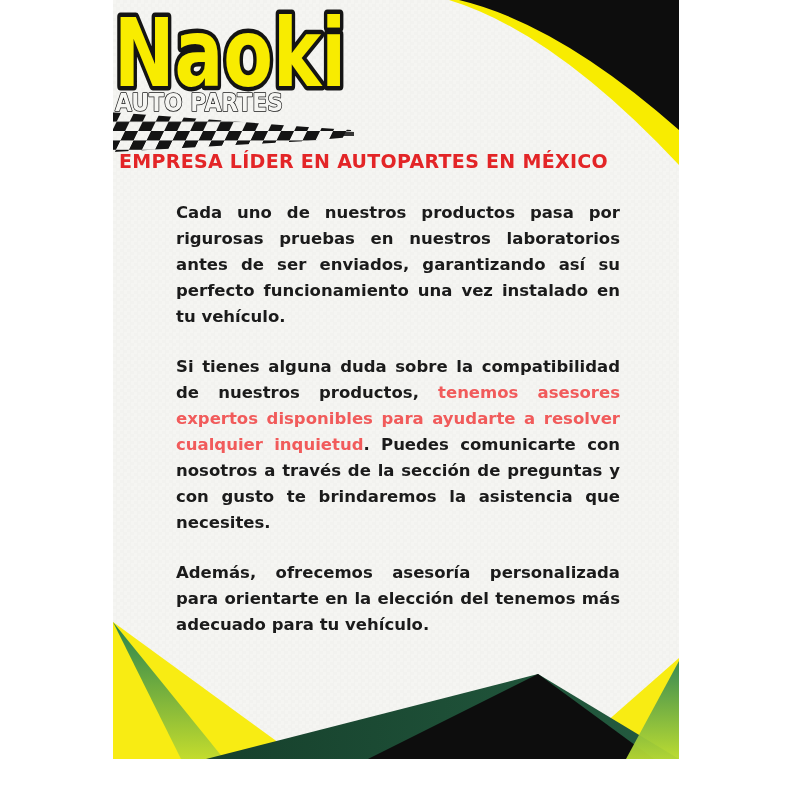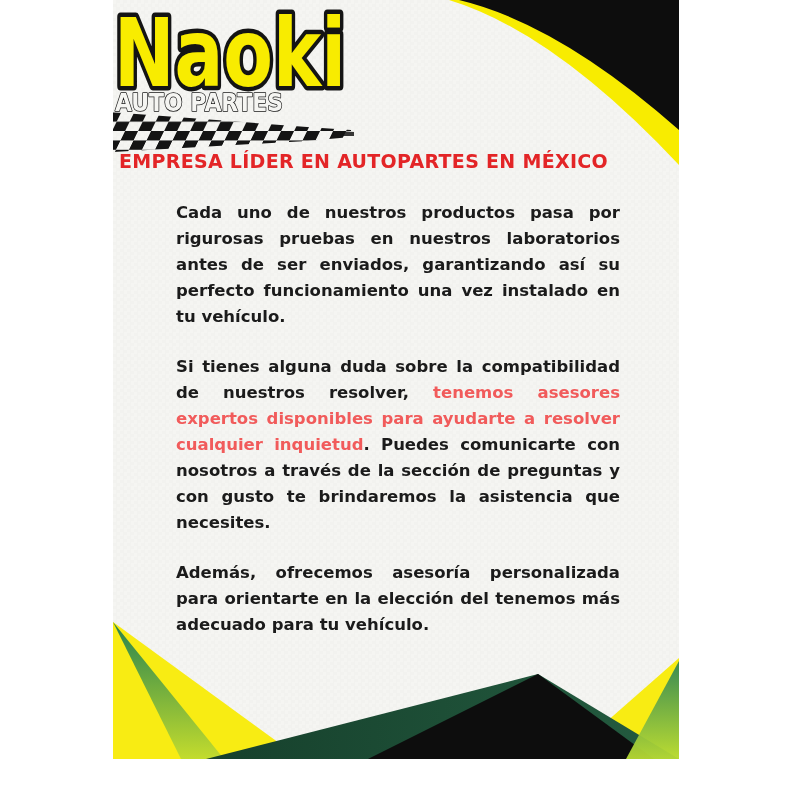--- a/index.html
+++ b/index.html
@@ -67,21 +67,21 @@
       <text x="3" y="86" font-family="DejaVu Sans, Liberation Sans, sans-serif" font-size="95" font-weight="bold" textLength="232" lengthAdjust="spacingAndGlyphs" fill="#f8ec00" stroke="#141414" stroke-width="9" paint-order="stroke" stroke-linejoin="round">Naoki</text>
       <text x="4" y="111" font-family="DejaVu Sans, Liberation Sans, sans-serif" font-size="24" font-weight="bold" textLength="168" lengthAdjust="spacingAndGlyphs" fill="#f5f5f2" stroke="#141414" stroke-width="1.5" paint-order="stroke" stroke-linejoin="round">AUTO PARTES</text>
       <path d="M 0,112 L 196,127 L 240,130 L 240,137 L 196,141 L 0,152 Z" fill="url(#checks)"></path>
       <path d="M 228,131 L 243,132 L 243,136 L 228,136 Z" fill="#141414" opacity="0.85"></path>
     </svg>
 
     <div class="tagline">EMPRESA LÍDER  EN AUTOPARTES EN MÉXICO</div>
 
     <div class="content">
       <p>Cada uno de nuestros productos pasa por rigurosas pruebas en nuestros laboratorios antes de ser enviados, garantizando así su perfecto funcionamiento una vez instalado en tu vehículo.</p>
-      <p><span>Si tienes alguna duda sobre la compatibilidad de nuestros resolver, </span><span class="hl">tenemos asesores expertos disponibles para ayudarte a resolver cualquier inquietud</span><span>. Puedes comunicarte con nosotros a través de la sección de preguntas y con gusto te brindaremos la asistencia que necesites.</span></p>
+      <p><span>Si tienes alguna duda sobre la compatibilidad de nuestros productos, </span><span class="hl">tenemos asesores expertos disponibles para ayudarte a resolver cualquier inquietud</span><span>. Puedes comunicarte con nosotros a través de la sección de preguntas y con gusto te brindaremos la asistencia que necesites.</span></p>
       <p>Además, ofrecemos asesoría personalizada para orientarte en la elección del tenemos más adecuado para tu vehículo.</p>
     </div>
 
     <svg class="bottom-deco" width="566" height="145" viewBox="0 0 566 145">
       <defs>
         <linearGradient id="greenL" x1="0" y1="0" x2="0" y2="1">
           <stop offset="0" stop-color="#26824f"></stop>
           <stop offset="1" stop-color="#c3dc2d"></stop>
         </linearGradient>
         <linearGradient id="greenR" x1="0" y1="0" x2="0" y2="1">

